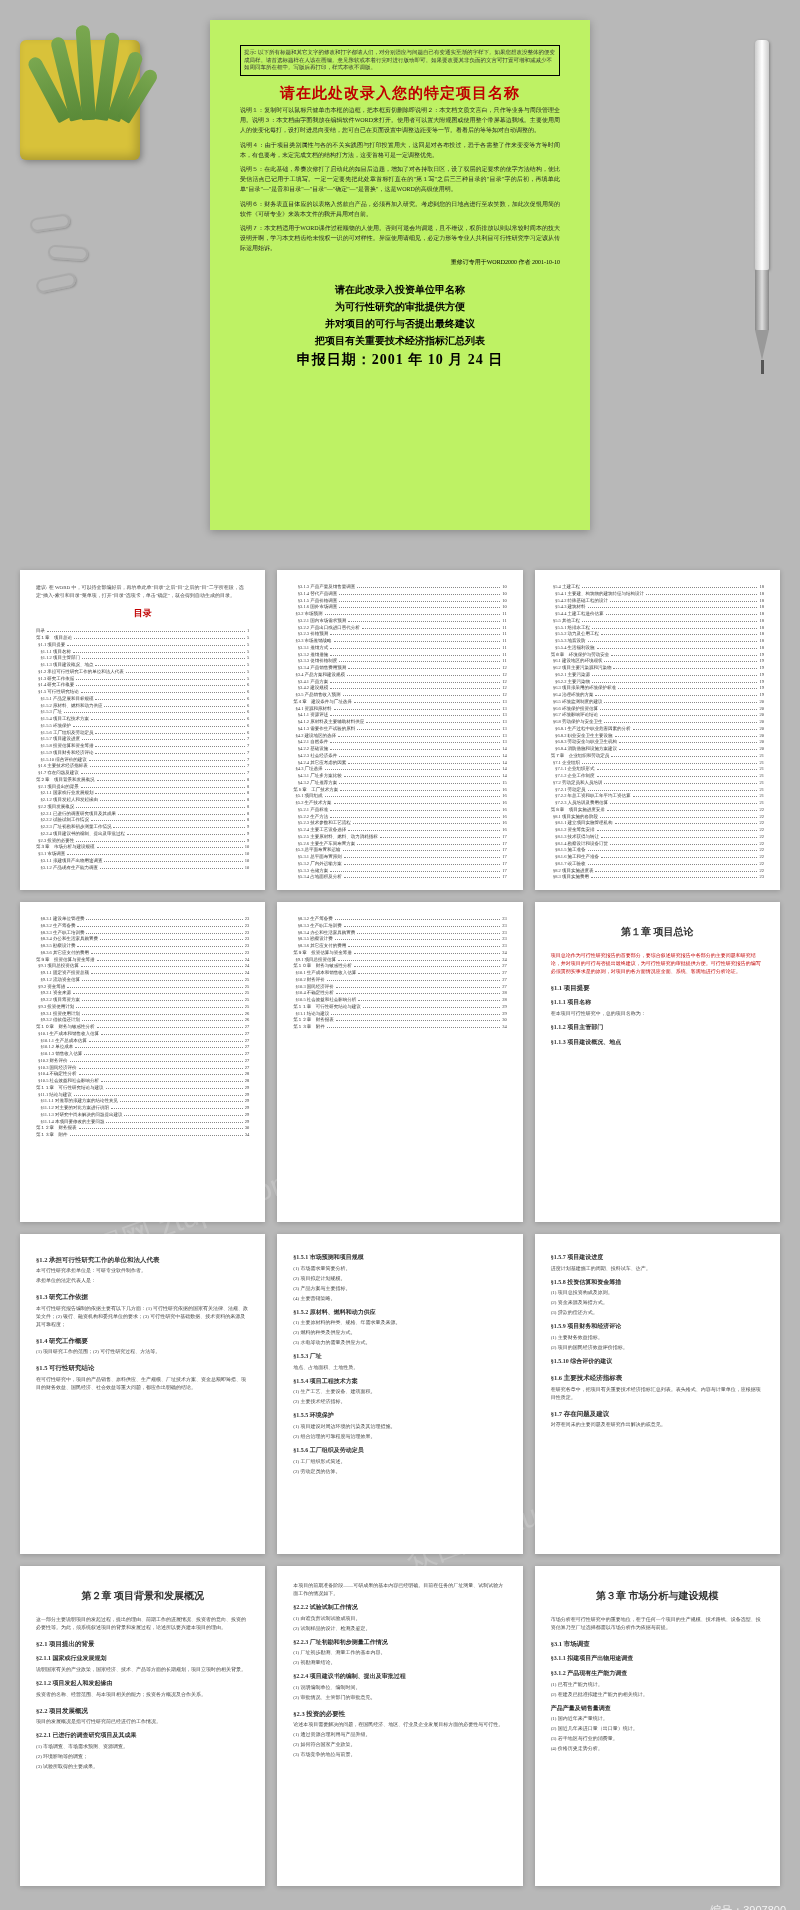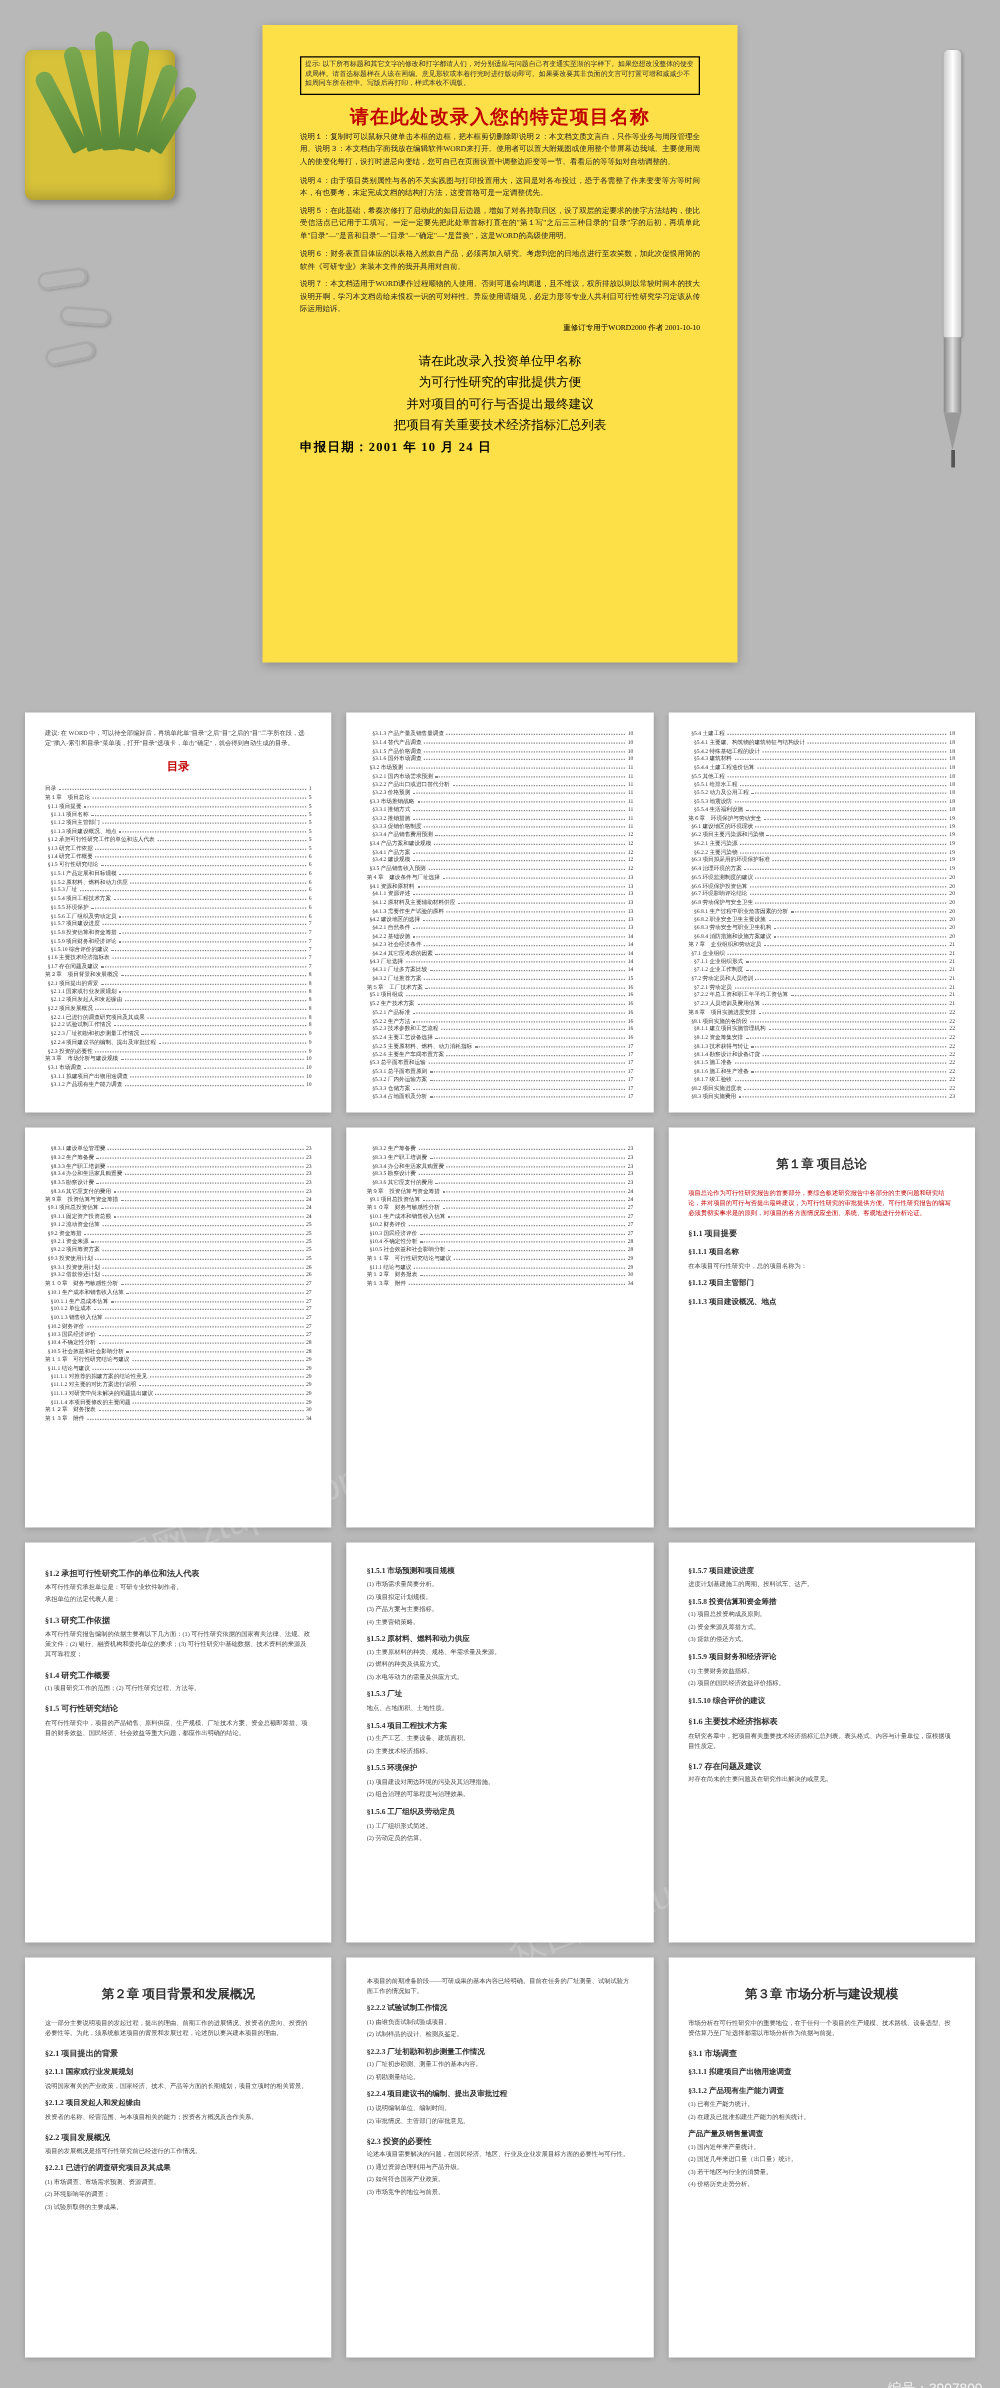--- a/index.html
+++ b/index.html
@@ -19,21 +19,21 @@
     display: flex;
     justify-content: center;
     align-items: flex-start;
     position: relative;
     margin-bottom: 20px;
     height: 530px;
   }
   .hero-page {
     width: 380px;
     height: 510px;
-    background: #fde047;
+    background: #bef264;
     box-shadow: 0 2px 8px rgba(0,0,0,0.25);
     padding: 25px 30px;
     position: relative;
     z-index: 2;
   }
   .top-note {
     border: 1px solid #000;
     font-size: 5.5px;
     line-height: 1.4;
     padding: 3px;
@@ -62,28 +62,29 @@
     color: #222;
     text-align: justify;
     margin-bottom: 4px;
   }
   .signoff {
     font-size: 6px;
     text-align: right;
     margin-bottom: 14px;
   }
   .org-line {
-    font-weight: normal;
+    font-weight: bold;
     font-size: 10px;
     text-align: center;
     line-height: 1.7;
   }
   .date-line {
     font-weight: bold;
-    font-size: 10px;
+    font-size: 14px;
+    text-align: center;
     letter-spacing: 1px;
     margin-top: 2px;
   }
   
   .plant {
     position: absolute;
     left: 10px;
     top: 10px;
     width: 140px;
     height: 140px;

